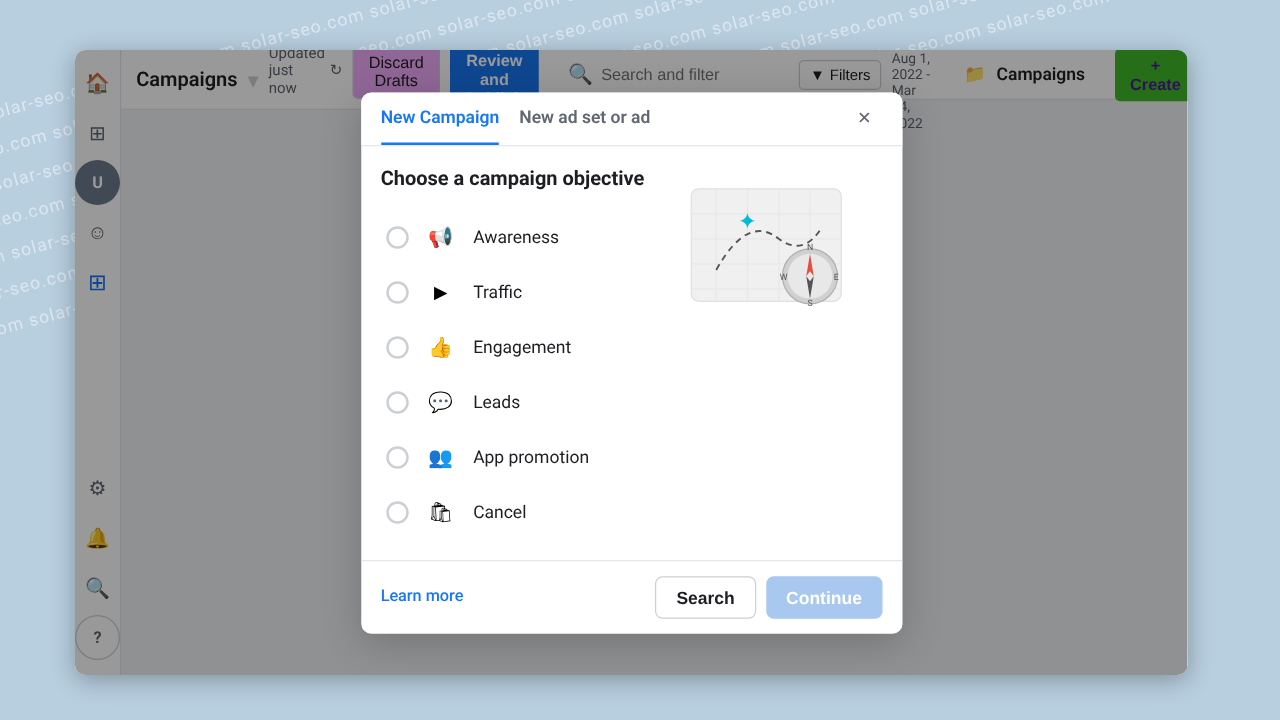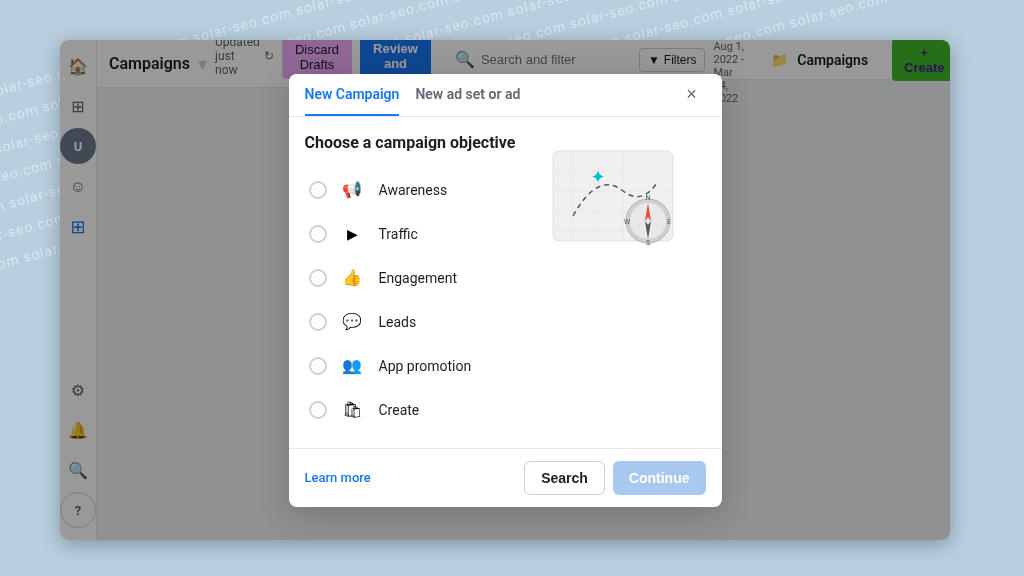--- a/index.html
+++ b/index.html
@@ -611,21 +611,21 @@
 
           <div class="objective-item">
             <div class="radio-circle"></div>
             <div class="obj-icon">👥</div>
             <span class="obj-label">App promotion</span>
           </div>
 
           <div class="objective-item">
             <div class="radio-circle"></div>
             <div class="obj-icon">🛍</div>
-            <span class="obj-label">Create</span>
+            <span class="obj-label">Cancel</span>
           </div>
         </div>
 
         <div class="illustration-section">
           <svg class="compass-illustration" viewBox="0 0 150 140" xmlns="http://www.w3.org/2000/svg">
 
             <rect x="10" y="10" width="120" height="90" rx="6" fill="#f0f0f0" stroke="#e0e0e0"></rect>
 
             <line x1="10" y1="30" x2="130" y2="30" stroke="#e8e8e8" stroke-width="1"></line>
             <line x1="10" y1="50" x2="130" y2="50" stroke="#e8e8e8" stroke-width="1"></line>

